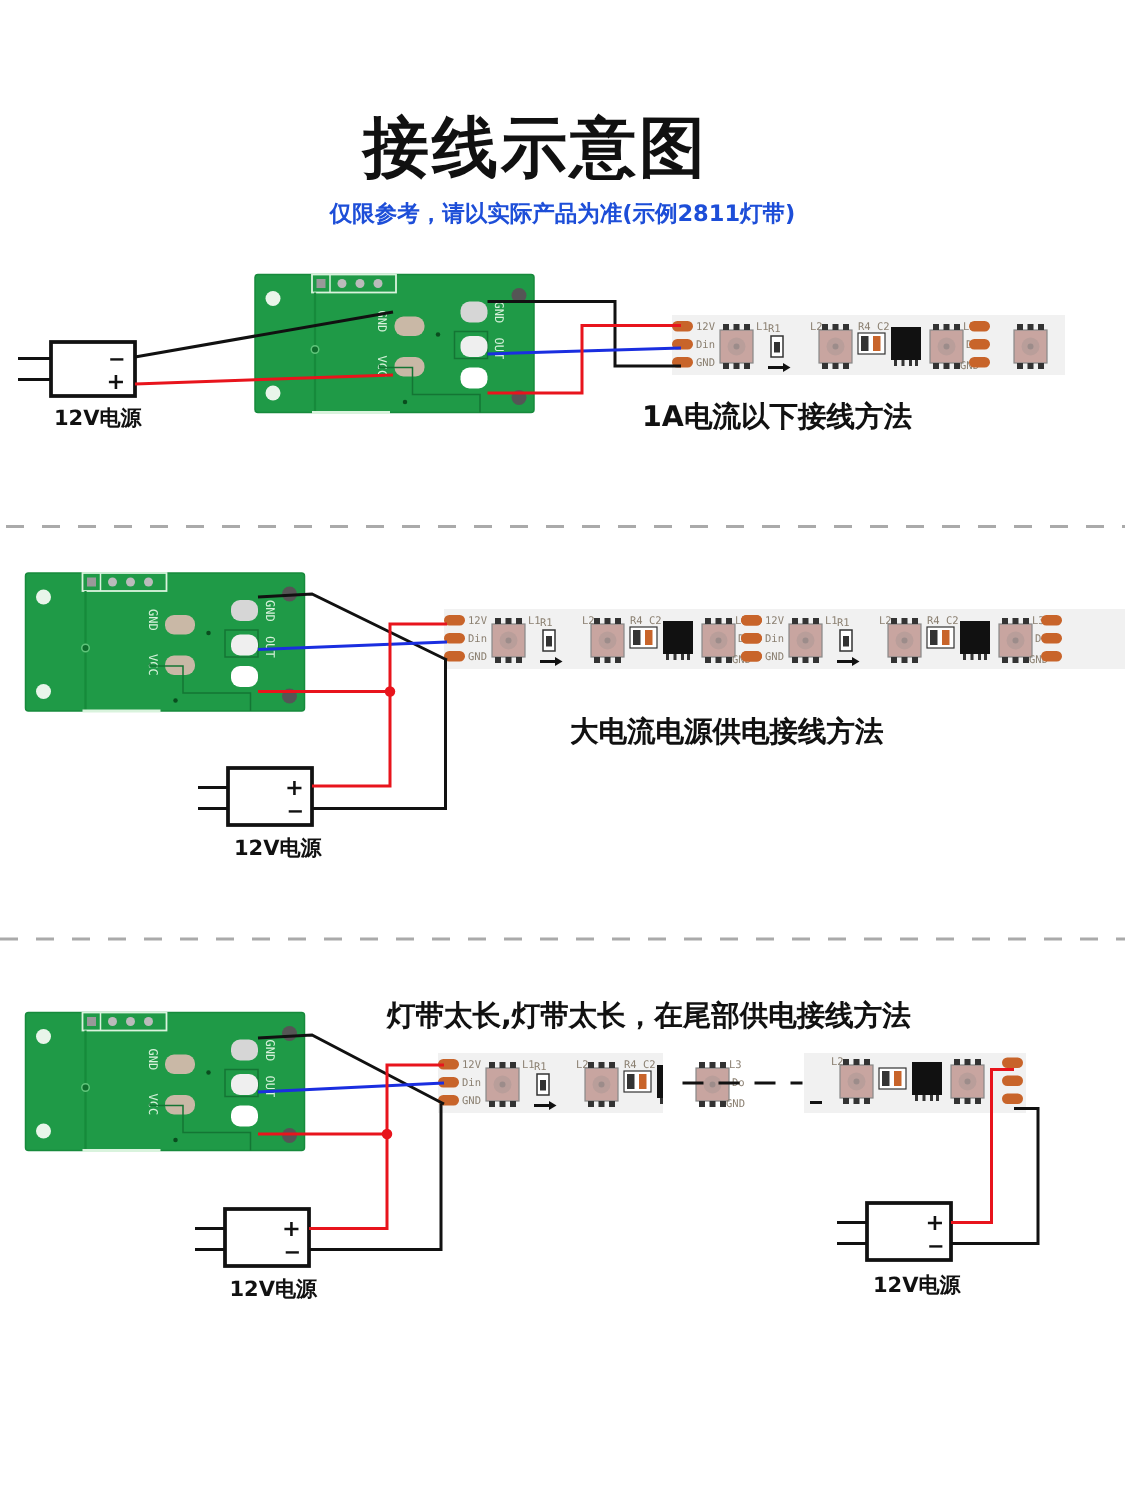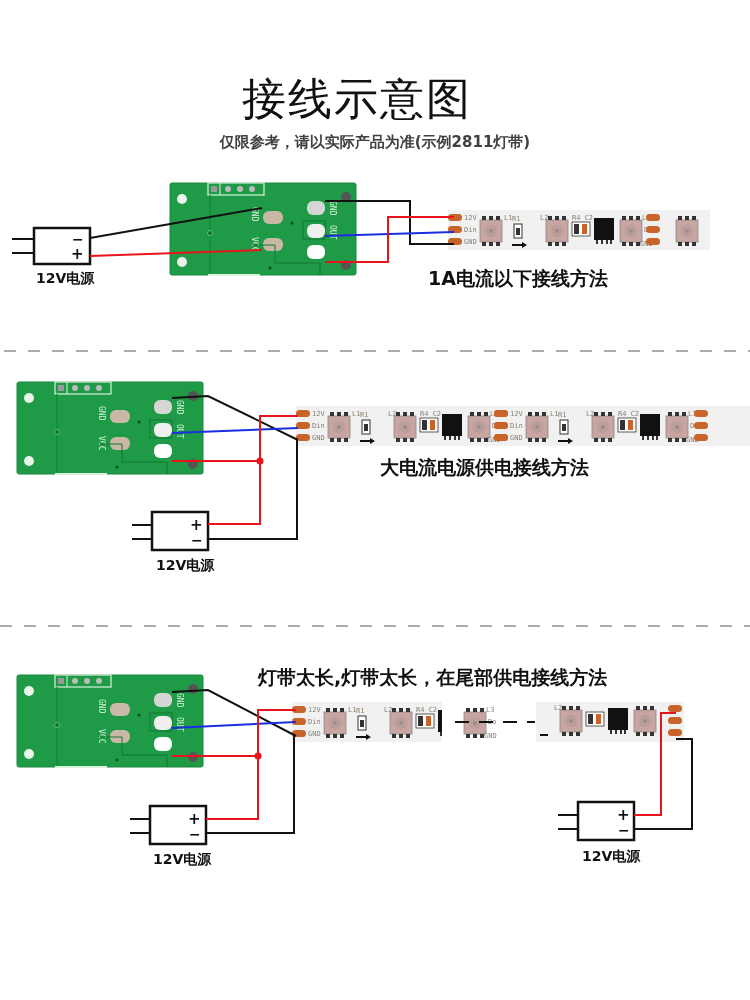--- a/index.html
+++ b/index.html
@@ -1,18 +1,18 @@
 <!DOCTYPE html>
 <html><head>
 <meta charset="utf-8">
 <style>
   html,body{margin:0;padding:0;background:#fff;}
   body{width:750px;height:1000px;position:relative;overflow:hidden;font-family:"DejaVu Sans",sans-serif;}
-  .title{position:absolute;left:0;width:714px;top:72px;text-align:center;font-size:44px;font-weight:normal;color:#111;letter-spacing:2px;line-height:54px;}
-  .subtitle{position:absolute;left:0;width:750px;top:132px;text-align:center;font-size:15px;font-weight:bold;color:#404040;line-height:20px;}
+  .title{position:absolute;left:0;width:714px;top:72px;text-align:center;font-size:44px;font-weight:bold;color:#111;letter-spacing:2px;line-height:54px;}
+  .subtitle{position:absolute;left:0;width:750px;top:132px;text-align:center;font-size:15px;font-weight:bold;color:#1d4ed8;line-height:20px;}
   .caption{position:absolute;font-weight:bold;color:#111;font-size:19px;line-height:24px;white-space:nowrap;}
   .psu-label{position:absolute;font-size:14px;font-weight:bold;color:#111;white-space:nowrap;}
   svg.diagram{position:absolute;left:0;top:0;}
   .pin-label{font-family:"DejaVu Sans Mono",monospace;font-size:7px;fill:#8a7f70;}
   .pcb-label{font-family:"DejaVu Sans Mono",monospace;font-size:8px;fill:#d8f2dc;}
 </style>
 </head>
 <body>
 
 <div class="title">接线示意图</div>
@@ -202,18 +202,18 @@
       <text x="618" y="835" font-size="14" font-weight="bold" fill="#111">−</text>
     </g>
     <polyline points="634,815 661,815 661,713 676,713" fill="none" stroke="#e8141c" stroke-width="2"></polyline>
     <polyline points="634,829 692,829 692,739 676,739" fill="none" stroke="#111" stroke-width="2"></polyline>
   </g>
 </svg>
 
 <div class="caption" style="left:428px;top:266px;">1A电流以下接线方法</div>
 <div class="psu-label" style="left:36px;top:270px;">12V电源</div>
 
-<div class="caption" style="left:380px;top:455px;">大电流电源供电接线方法</div>
+<div class="caption" style="left:380px;top:477px;font-family:Liberation Mono, monospace;">大电流电源供电接线方法</div>
 <div class="psu-label" style="left:156px;top:557px;">12V电源</div>
 
 <div class="caption" style="left:258px;top:665px;">灯带太长,灯带太长，在尾部供电接线方法</div>
 <div class="psu-label" style="left:153px;top:851px;">12V电源</div>
 <div class="psu-label" style="left:582px;top:848px;">12V电源</div>
 
 </body></html>

